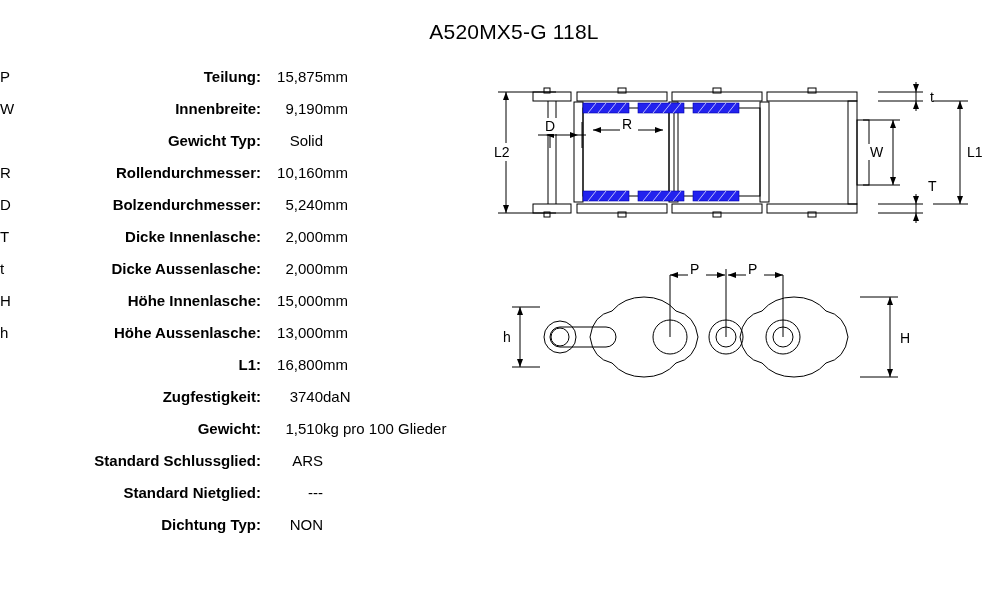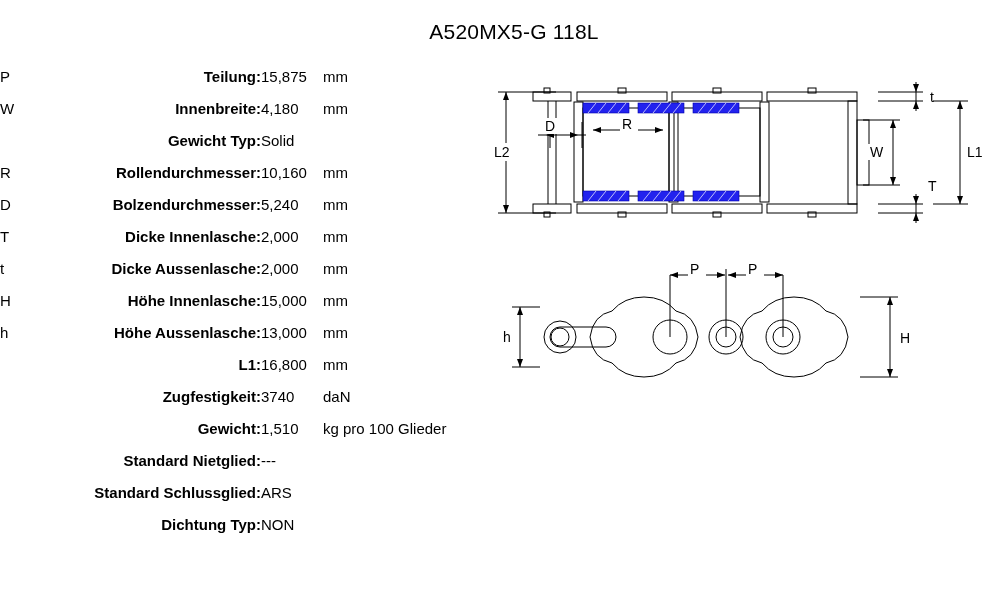--- a/index.html
+++ b/index.html
@@ -43,21 +43,21 @@
     text-align: left;
     padding-left: 12px;
   }
   td.lbl {
     text-align: right;
     padding-right: 10px;
     width: 235px;
     font-weight: bold;
   }
   td.val {
-    text-align: left;
+    text-align: right;
     padding-right: 8px;
     width: 62px;
   }
   td.unit {
     text-align: left;
     padding-left: 2px;
     margin-left: 16px;
   }
   .fig {
     position: absolute;
@@ -79,21 +79,21 @@
   <tbody>
     <tr>
       <td class="sym">P</td>
       <td class="lbl">Teilung:</td>
       <td class="val">15,875</td>
       <td class="unit">mm</td>
     </tr>
     <tr>
       <td class="sym">W</td>
       <td class="lbl">Innenbreite:</td>
-      <td class="val">4,180</td>
+      <td class="val">9,190</td>
       <td class="unit">mm</td>
     </tr>
     <tr>
       <td class="sym"></td>
       <td class="lbl">Gewicht Typ:</td>
       <td class="val">Solid</td>
       <td class="unit"></td>
     </tr>
     <tr>
       <td class="sym">R</td>
@@ -144,28 +144,28 @@
       <td class="unit">daN</td>
     </tr>
     <tr>
       <td class="sym"></td>
       <td class="lbl">Gewicht:</td>
       <td class="val">1,510</td>
       <td class="unit">kg pro 100 Glieder</td>
     </tr>
     <tr>
       <td class="sym"></td>
+      <td class="lbl">Standard Schlussglied:</td>
+      <td class="val">ARS</td>
+      <td class="unit"></td>
+    </tr>
+    <tr>
+      <td class="sym"></td>
       <td class="lbl">Standard Nietglied:</td>
       <td class="val">---</td>
-      <td class="unit"></td>
-    </tr>
-    <tr>
-      <td class="sym"></td>
-      <td class="lbl">Standard Schlussglied:</td>
-      <td class="val">ARS</td>
       <td class="unit"></td>
     </tr>
     <tr>
       <td class="sym"></td>
       <td class="lbl">Dichtung Typ:</td>
       <td class="val">NON</td>
       <td class="unit"></td>
     </tr>
   </tbody>
 </table>

